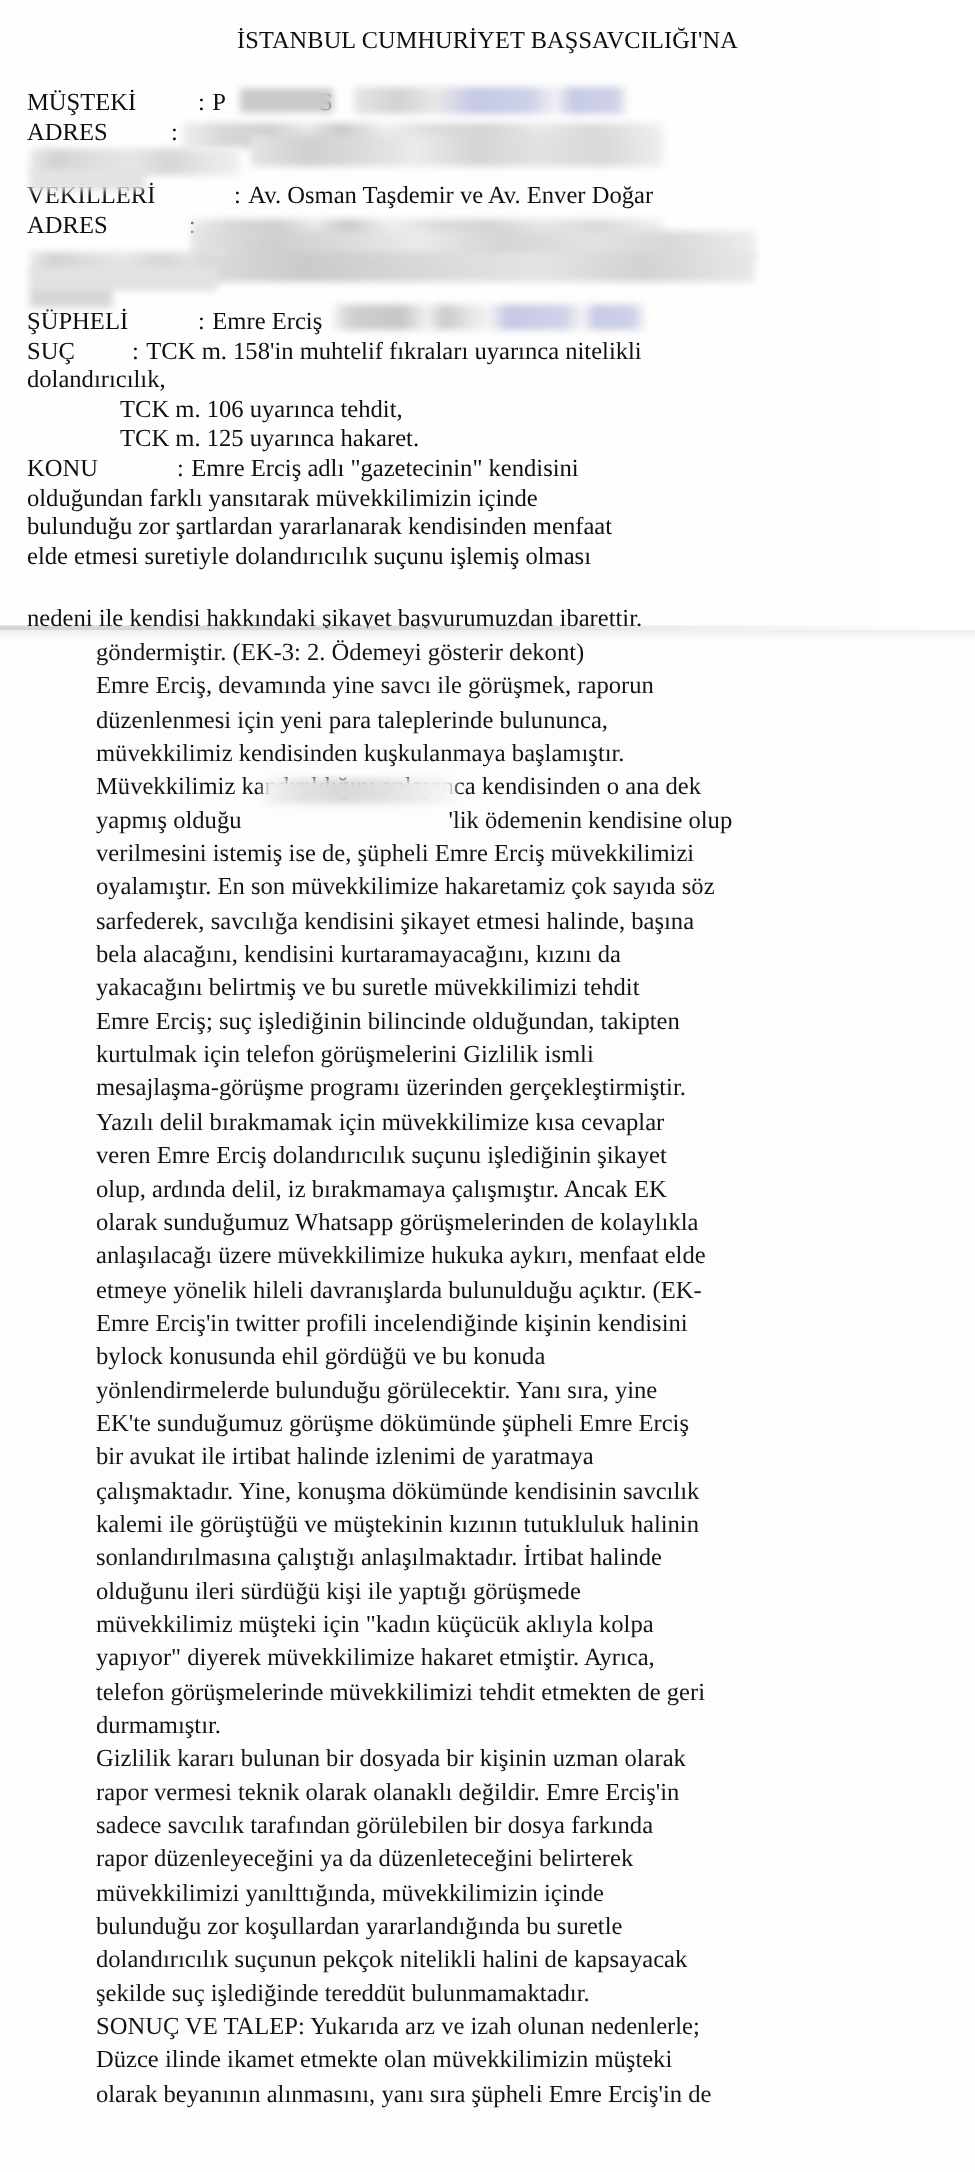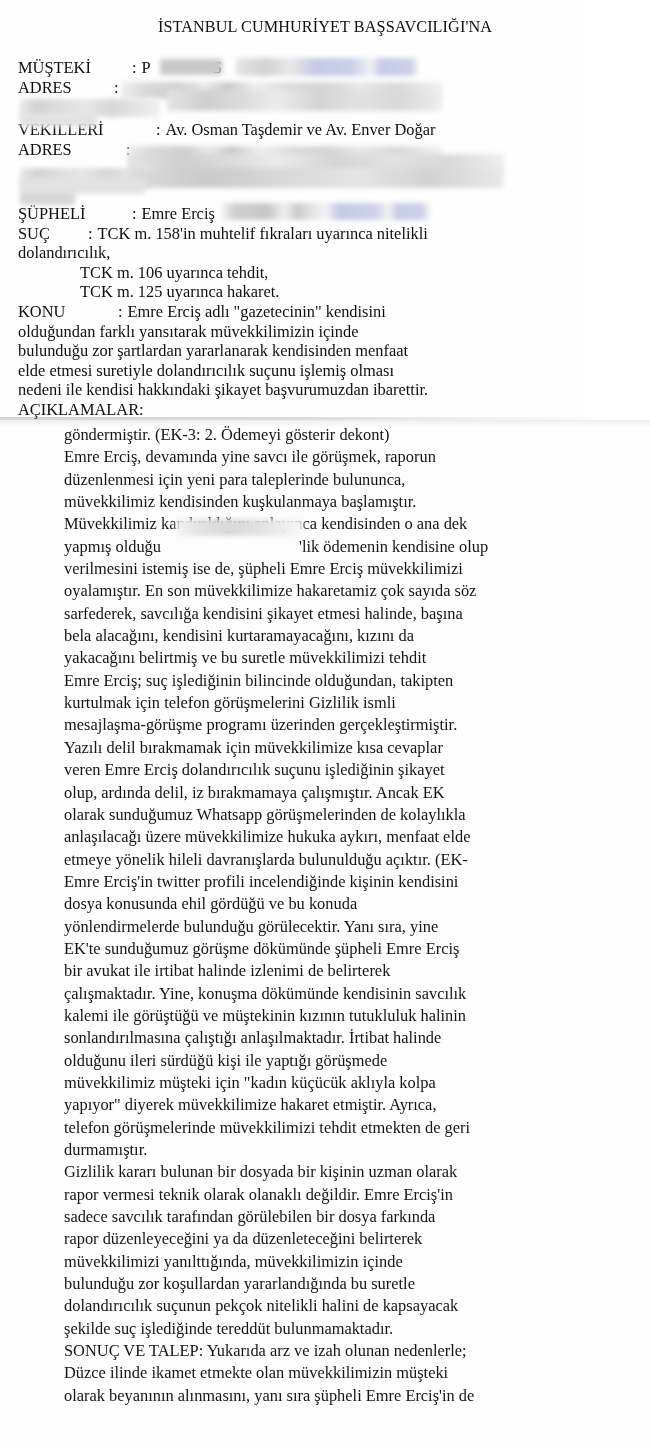--- a/index.html
+++ b/index.html
@@ -254,21 +254,21 @@
       </div>
       <div style="white-space:nowrap;">
         <span>olduğundan farklı yansıtarak müvekkilimizin içinde</span>
       </div>
       <div style="white-space:nowrap;">
         <span>bulunduğu zor şartlardan yararlanarak kendisinden menfaat</span>
       </div>
       <div style="white-space:nowrap;">
         <span>elde etmesi suretiyle dolandırıcılık suçunu işlemiş olması</span>
       </div>
-      <div style="white-space:nowrap;">
+      <div style="white-space:nowrap;margin-top:22px;">
         <span>nedeni ile kendisi hakkındaki şikayet başvurumuzdan ibarettir.</span>
       </div>
 
       <div style="white-space:nowrap;">
         <span>AÇIKLAMALAR:</span>
       </div>
     </div>
 
     <div class="redaction redact-grey-a" style="left:160px; top:59px; width:62px; height:16px;"></div>
     <div class="redaction smear-blue" style="left:236px; top:58px; width:182px; height:18px;"></div>
@@ -311,24 +311,24 @@
     <span class="line">Emre Erciş; suç işlediğinin bilincinde olduğundan, takipten</span>
     <span class="line">kurtulmak için telefon görüşmelerini Gizlilik ismli</span>
     <span class="line">mesajlaşma-görüşme programı üzerinden gerçekleştirmiştir.</span>
     <span class="line">Yazılı delil bırakmamak için müvekkilimize kısa cevaplar</span>
     <span class="line">veren Emre Erciş dolandırıcılık suçunu işlediğinin şikayet</span>
     <span class="line">olup, ardında delil, iz bırakmamaya çalışmıştır. Ancak EK</span>
     <span class="line">olarak sunduğumuz Whatsapp görüşmelerinden de kolaylıkla</span>
     <span class="line">anlaşılacağı üzere müvekkilimize hukuka aykırı, menfaat elde</span>
     <span class="line">etmeye yönelik hileli davranışlarda bulunulduğu açıktır. (EK-</span>
     <span class="line">Emre Erciş'in twitter profili incelendiğinde kişinin kendisini</span>
-    <span class="line">dosya konusunda ehil gördüğü ve bu konuda</span>
+    <span class="line">bylock konusunda ehil gördüğü ve bu konuda</span>
     <span class="line">yönlendirmelerde bulunduğu görülecektir. Yanı sıra, yine</span>
     <span class="line">EK'te sunduğumuz görüşme dökümünde şüpheli Emre Erciş</span>
-    <span class="line">bir avukat ile irtibat halinde izlenimi de belirterek</span>
+    <span class="line">bir avukat ile irtibat halinde izlenimi de yaratmaya</span>
     <span class="line">çalışmaktadır. Yine, konuşma dökümünde kendisinin savcılık</span>
     <span class="line">kalemi ile görüştüğü ve müştekinin kızının tutukluluk halinin</span>
     <span class="line">sonlandırılmasına çalıştığı anlaşılmaktadır. İrtibat halinde</span>
     <span class="line">olduğunu ileri sürdüğü kişi ile yaptığı görüşmede</span>
     <span class="line">müvekkilimiz müşteki için "kadın küçücük aklıyla kolpa</span>
     <span class="line">yapıyor" diyerek müvekkilimize hakaret etmiştir. Ayrıca,</span>
     <span class="line">telefon görüşmelerinde müvekkilimizi tehdit etmekten de geri</span>
     <span class="line">durmamıştır.</span>
     <span class="line">Gizlilik kararı bulunan bir dosyada bir kişinin uzman olarak</span>
     <span class="line">rapor vermesi teknik olarak olanaklı değildir. Emre Erciş'in</span>

